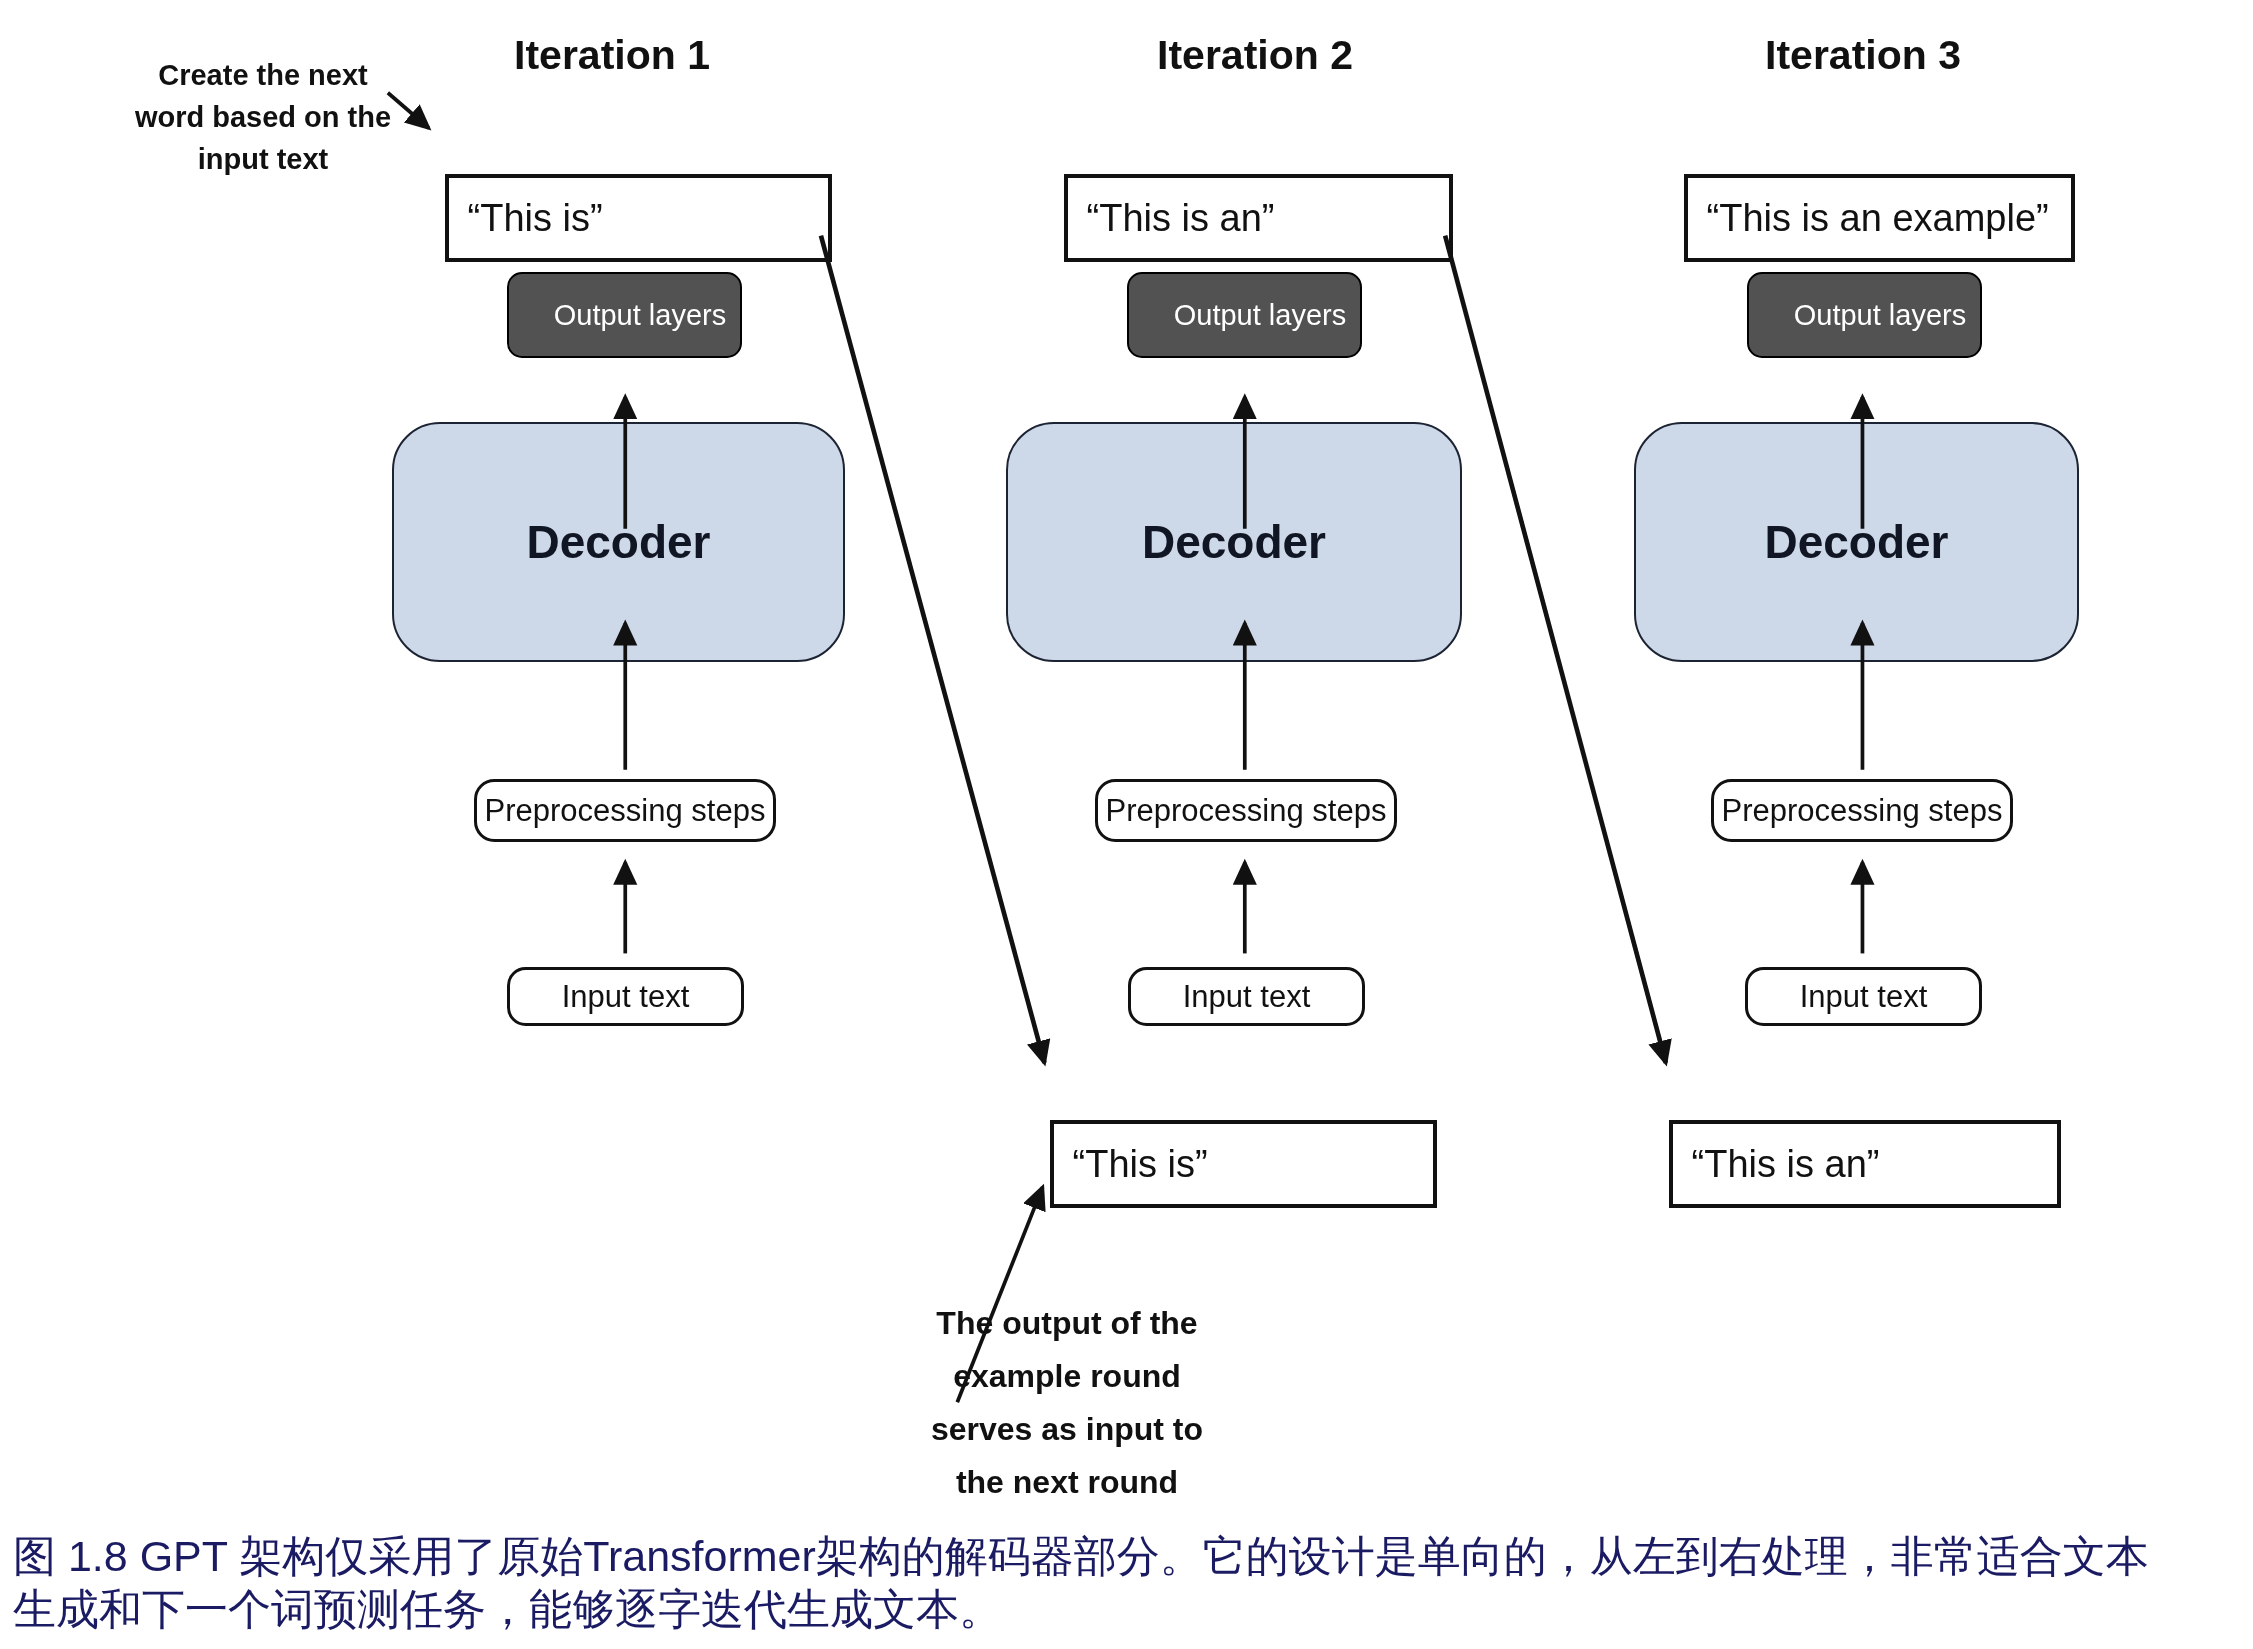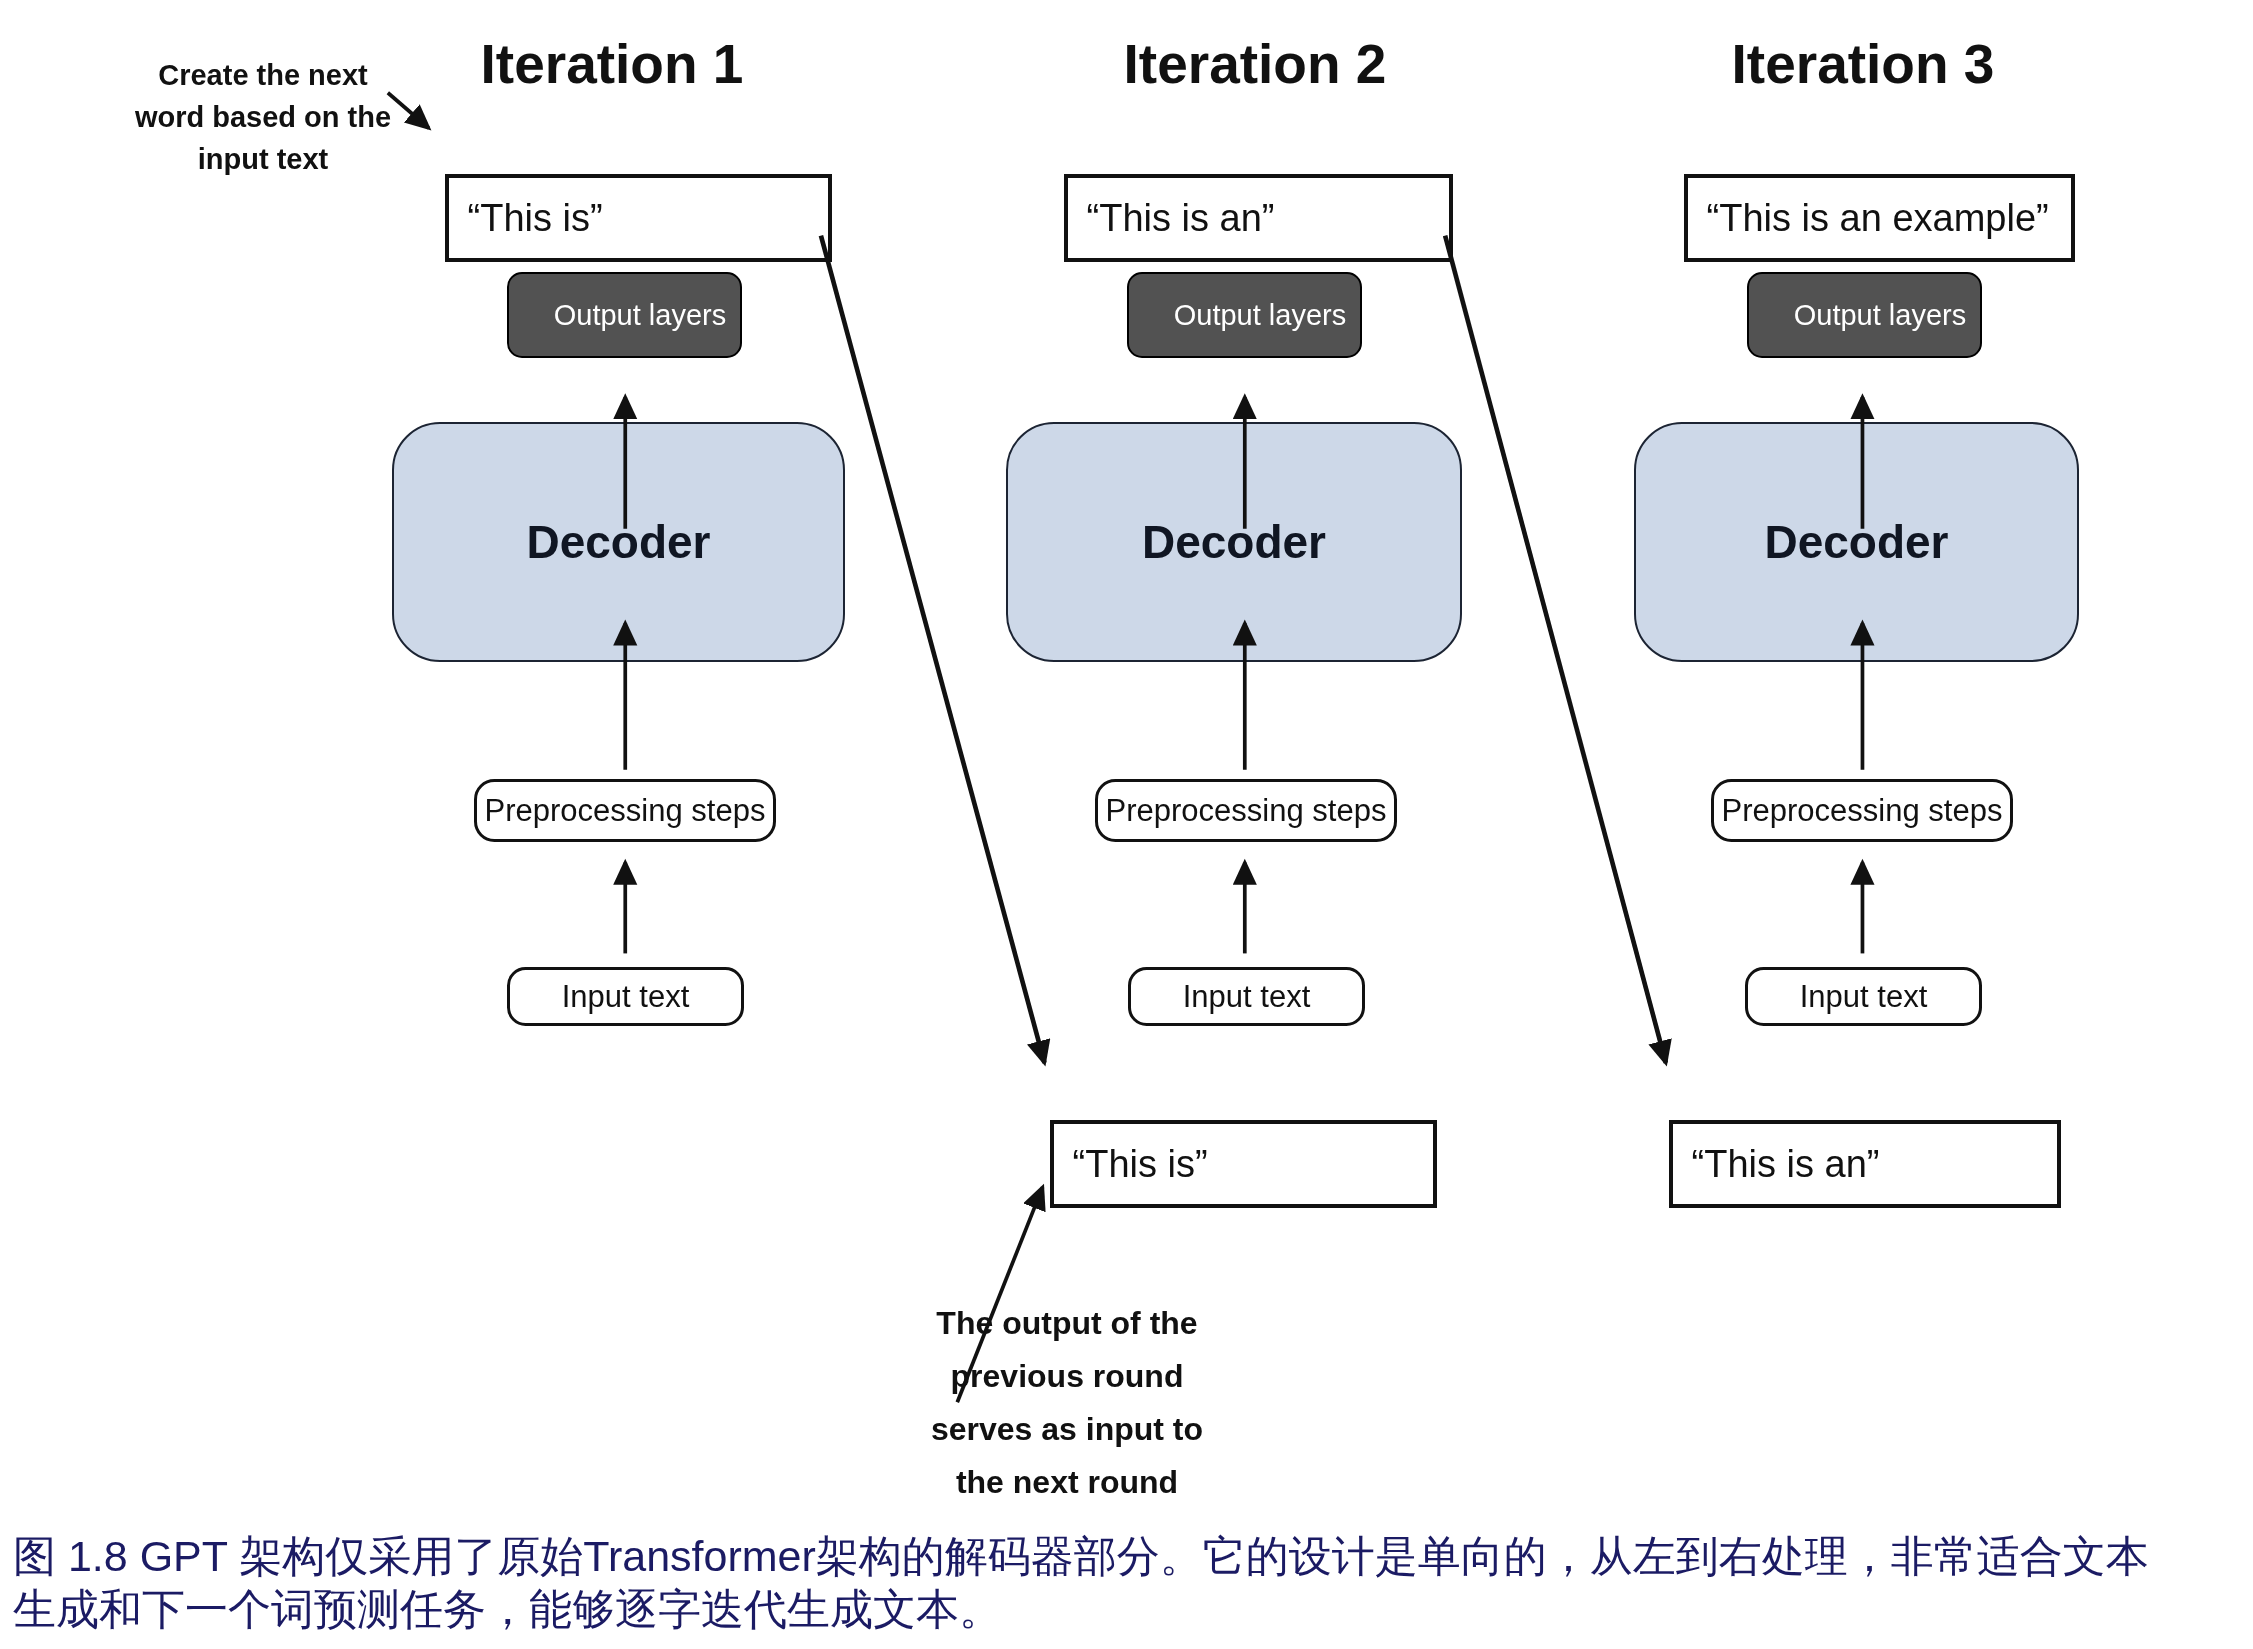--- a/index.html
+++ b/index.html
@@ -13,21 +13,21 @@
     width: 2254px;
     height: 1649px;
     background: #ffffff;
     overflow: hidden;
   }
 
   .iter-title {
     position: absolute;
     top: 32px;
     transform: translateX(-50%);
-    font-size: 55px;
+    font-size: 41px;
     font-weight: bold;
     color: #111111;
     white-space: nowrap;
   }
 
   .result-box {
     position: absolute;
     height: 80px;
     background: #ffffff;
     border: 4.6px solid #111111;
@@ -147,21 +147,21 @@
   <div class="result-box" style="left:1669px;top:1085px;width:365px">“This is an”</div>
 
   <div class="note note-topleft" style="left:263px;top:54px">
     <div>Create the next</div>
     <div>word based on the</div>
     <div>input text</div>
   </div>
 
   <div class="note note-bottom" style="left:1067px;top:1297px">
     <div>The output of the</div>
-    <div>previous round</div>
+    <div>example round</div>
     <div>serves as input to</div>
     <div>the next round</div>
   </div>
 
   <div class="caption">
     <div>图 1.8  GPT 架构仅采用了原始Transformer架构的解码器部分。它的设计是单向的，从左到右处理，非常适合文本</div>
     <div>生成和下一个词预测任务，能够逐字迭代生成文本。</div>
   </div>
 
   <svg id="arrow-layer" viewBox="0 0 2430 1778" xmlns="http://www.w3.org/2000/svg">

